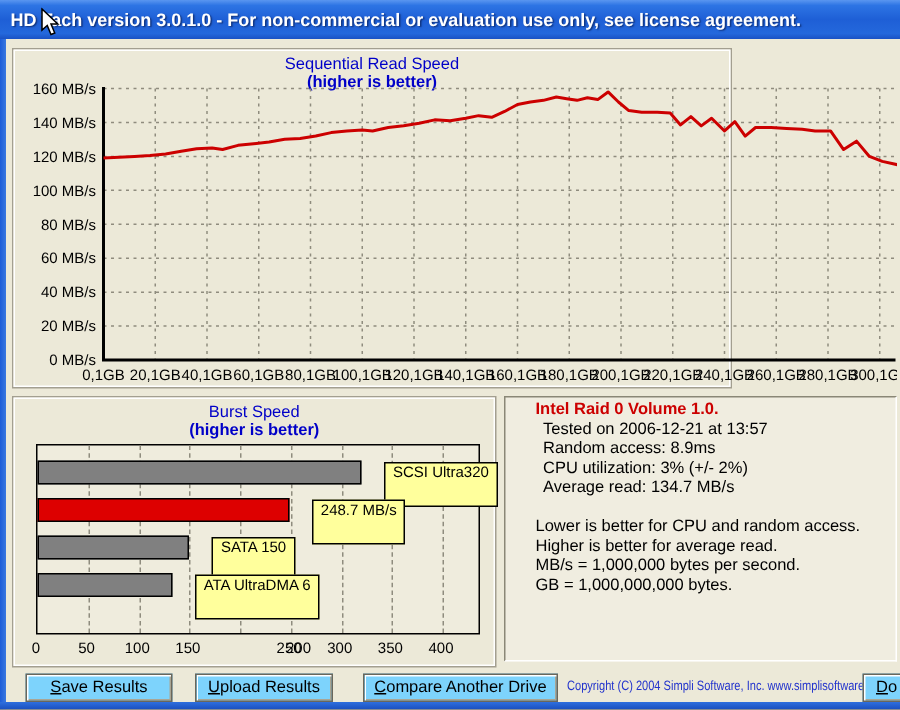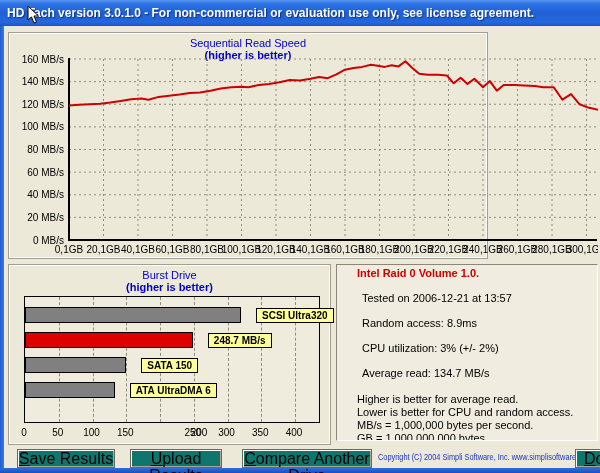--- a/index.html
+++ b/index.html
@@ -21,34 +21,34 @@
     color:#0000C8;font-size:11px;line-height:12px;}
   .chart-sub{position:absolute;left:0;top:15px;width:100%;text-align:center;
     color:#0000C8;font-size:11px;line-height:12px;font-weight:bold;}
   .read-svg{position:absolute;left:0;top:0;}
 
   .burst-panel{left:8px;top:264px;width:323px;height:181px;}
   .burst-plot{position:absolute;left:14px;top:30px;width:296px;height:127px;
     background:#EFECDD;border:1px solid #000;}
   .vgrid{position:absolute;top:0;bottom:0;width:0;border-left:1px dashed #8F8C7E;}
   .bar{position:absolute;left:0;height:16px;border:1px solid #000;}
-  .bar-label{position:absolute;height:15px;line-height:13px;padding:0 5px;background:#FFFF9C;
-    border:1px solid #000;font-size:10px;font-weight:bold;color:#000;white-space:nowrap;}
+  .bar-label{position:absolute;height:30px;line-height:13px;padding:0 5px;background:#FFFF9C;
+    border:1px solid #000;font-size:10px;font-weight:normal;color:#000;white-space:nowrap;}
   .btick{position:absolute;width:30px;text-align:center;font-size:10px;color:#000;}
 
   .info-panel{left:336px;top:264px;width:262px;height:177px;background:#F0EDE0;
     border:1px solid;border-color:#8A8776 #FFF #FFF #8A8776;padding:2px 20px;overflow:hidden;}
   .info-title{color:#CC0000;font-weight:bold;font-size:11px;line-height:13px;}
-  .info-line{color:#000;font-size:11px;line-height:13px;padding-left:5px;margin-top:12px;}
+  .info-line{color:#000;font-size:11px;line-height:13px;padding-left:5px;}
   .info-gap{height:13px;}
   .info-note{color:#000;font-size:11px;line-height:13px;}
 
-  .btn{position:absolute;height:19px;background:#0f766e;border:1px solid #6A675B;
+  .btn{position:absolute;height:19px;background:#7dd3fc;border:1px solid #6A675B;
     box-shadow:inset 1px 1px 0 #FFFFFF,inset -1px -1px 0 #A9A593;
-    font-size:16px;color:#000;text-align:center;line-height:17px;padding:0;}
+    font-size:11px;color:#000;text-align:center;line-height:17px;padding:0;}
   .btn u{text-decoration:underline;}
   .copyright{position:absolute;left:378px;top:452px;width:230px;color:#2233CC;font-size:9px;
     white-space:nowrap;transform:scaleX(.82);transform-origin:0 50%;}
   svg text{font-family:"Liberation Sans",sans-serif;}
 </style>
 </head>
 <body>
 
 <div class="window">
 
@@ -117,21 +117,21 @@
           <line x1="576.5" y1="25" x2="576.5" y2="206" stroke="#8F8C7E" stroke-width="1" stroke-dasharray="2,3"></line>
           <text x="576.5" y="219" text-anchor="middle" font-size="10" fill="#000">300,1GB</text>
           <path d="M59 24 V206 H587" fill="none" stroke="#000" stroke-width="2"></path>
           <polyline points="59.0,71.4 69.3,70.8 79.7,70.3 90.0,69.7 100.4,68.6 110.8,66.9 121.1,65.2 131.4,64.6 138.4,65.7 148.7,62.9 159.1,61.8 169.4,60.6 179.8,58.9 190.1,58.4 200.5,56.7 210.8,54.4 221.2,53.3 231.5,52.7 238.4,53.3 248.8,51.0 259.1,49.9 269.5,48.2 279.8,45.9 290.1,46.5 300.5,44.8 309.1,43.1 317.8,44.2 326.4,40.3 335.0,35.7 343.6,34.0 352.3,32.9 360.9,30.7 367.8,31.8 374.7,32.9 381.6,31.2 388.5,32.4 395.4,27.3 402.3,34.0 409.2,39.7 417.8,40.8 428.2,40.8 436.8,41.4 443.7,49.3 450.6,43.7 457.5,49.9 464.4,44.8 473.0,53.3 479.9,47.1 486.8,56.7 493.7,51.0 504.1,51.0 514.4,51.6 524.8,52.1 533.4,53.3 543.7,53.3 552.4,65.7 561.0,60.1 569.6,70.3 578.2,73.6 588.6,75.9" fill="none" stroke="#CC0000" stroke-width="2" stroke-linejoin="round"></polyline>
         </svg>
     </div>
   </div>
 
   <div class="etched burst-panel">
     <div class="etched-inner">
-      <div class="chart-title">Burst Drive</div>
+      <div class="chart-title">Burst Speed</div>
       <div class="chart-sub">(higher is better)</div>
       <div id="burst-plot" class="burst-plot">
           <div class="vgrid" style="left: 33.75px;"></div>
           <div class="vgrid" style="left: 67.5px;"></div>
           <div class="vgrid" style="left: 101.25px;"></div>
           <div class="vgrid" style="left: 135px;"></div>
           <div class="vgrid" style="left: 168.75px;"></div>
           <div class="vgrid" style="left: 202.5px;"></div>
           <div class="vgrid" style="left: 236.25px;"></div>
           <div class="vgrid" style="left: 270px;"></div>
@@ -161,22 +161,22 @@
   <div class="etched info-panel">
     <div class="info-title">Intel Raid 0 Volume 1.0.</div>
     <div id="info-lines">
         <div class="info-line">Tested on 2006-12-21 at 13:57</div>
         <div class="info-line">Random access: 8.9ms</div>
         <div class="info-line">CPU utilization: 3% (+/- 2%)</div>
         <div class="info-line">Average read: 134.7 MB/s</div>
       </div>
     <div class="info-gap"></div>
     <div id="info-notes">
+        <div class="info-note">Lower is better for CPU and random access.</div>
         <div class="info-note">Higher is better for average read.</div>
-        <div class="info-note">Lower is better for CPU and random access.</div>
         <div class="info-note">MB/s = 1,000,000 bytes per second.</div>
         <div class="info-note">GB = 1,000,000,000 bytes.</div>
       </div>
   </div>
 
   <button class="btn" style="left:17px;top:449px;width:98px;"><u>S</u><span>ave Results</span></button>
   <button class="btn" style="left:130px;top:449px;width:92px;"><u>U</u><span>pload Results</span></button>
   <button class="btn" style="left:242px;top:449px;width:130px;"><u>C</u><span>ompare Another Drive</span></button>
   <div class="copyright">Copyright (C) 2004 Simpli Software, Inc. www.simplisoftware.com</div>
   <button class="btn" style="left:575px;top:449px;width:50px;text-align:left;padding-left:8px;"><u>D</u><span>o</span></button>

